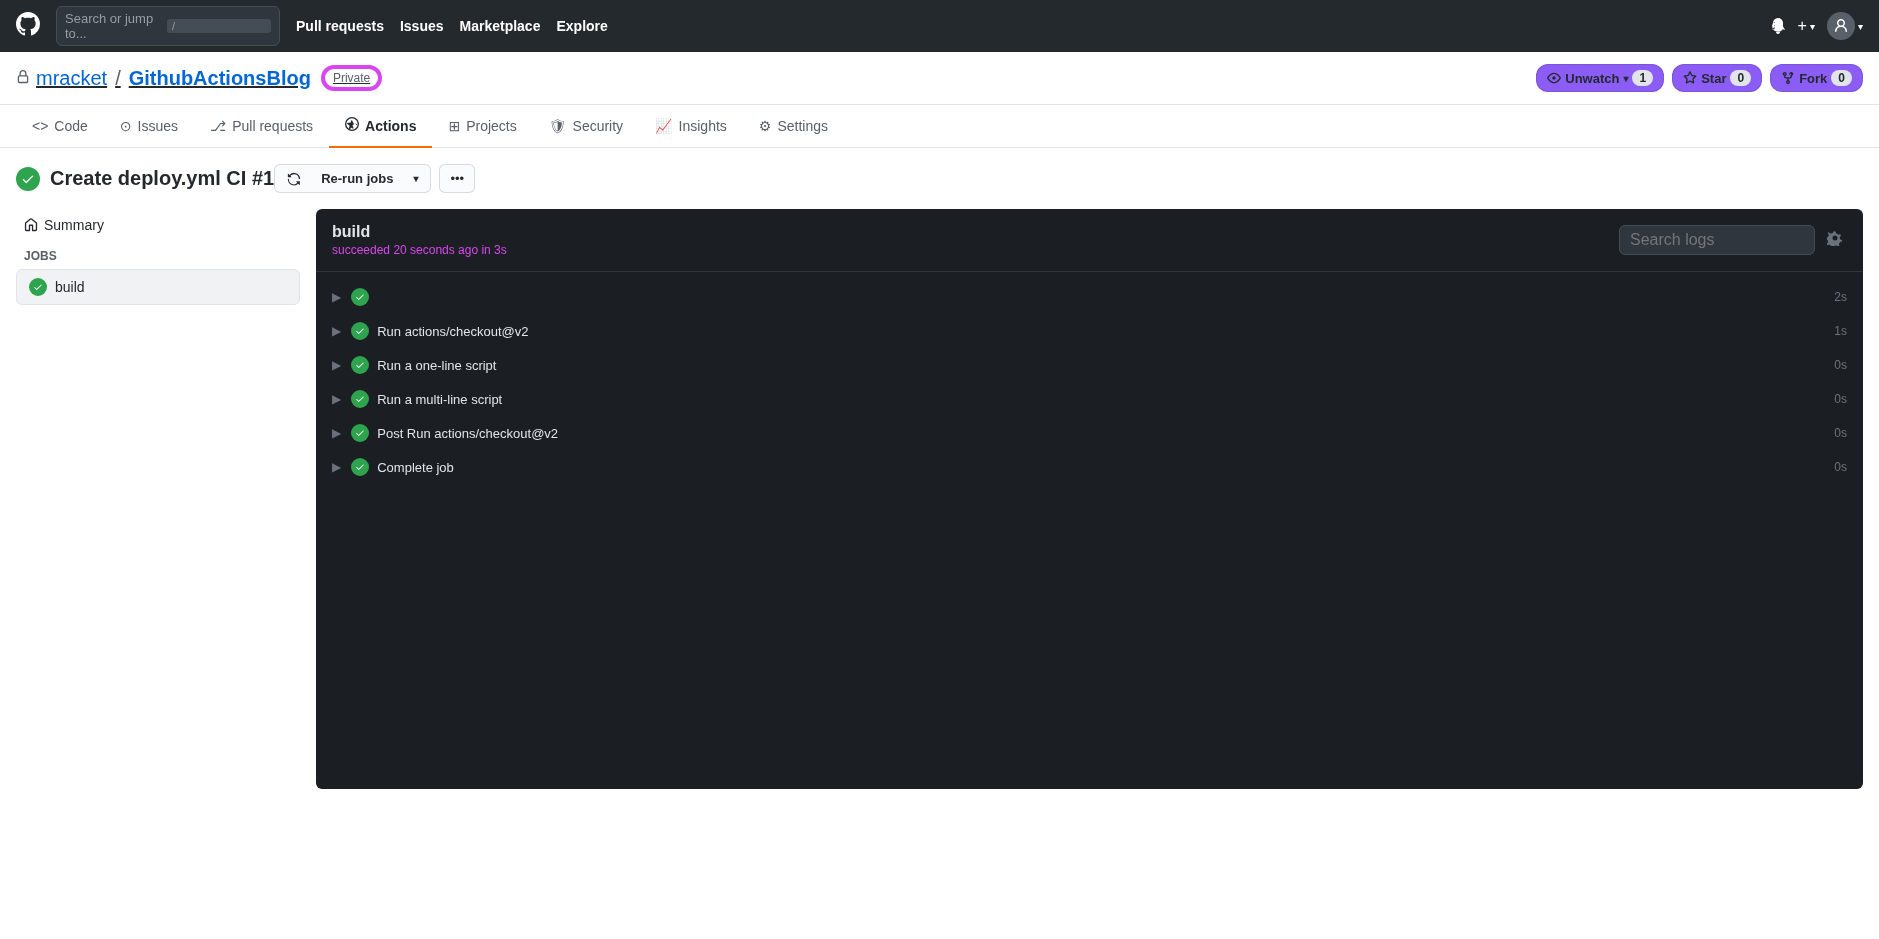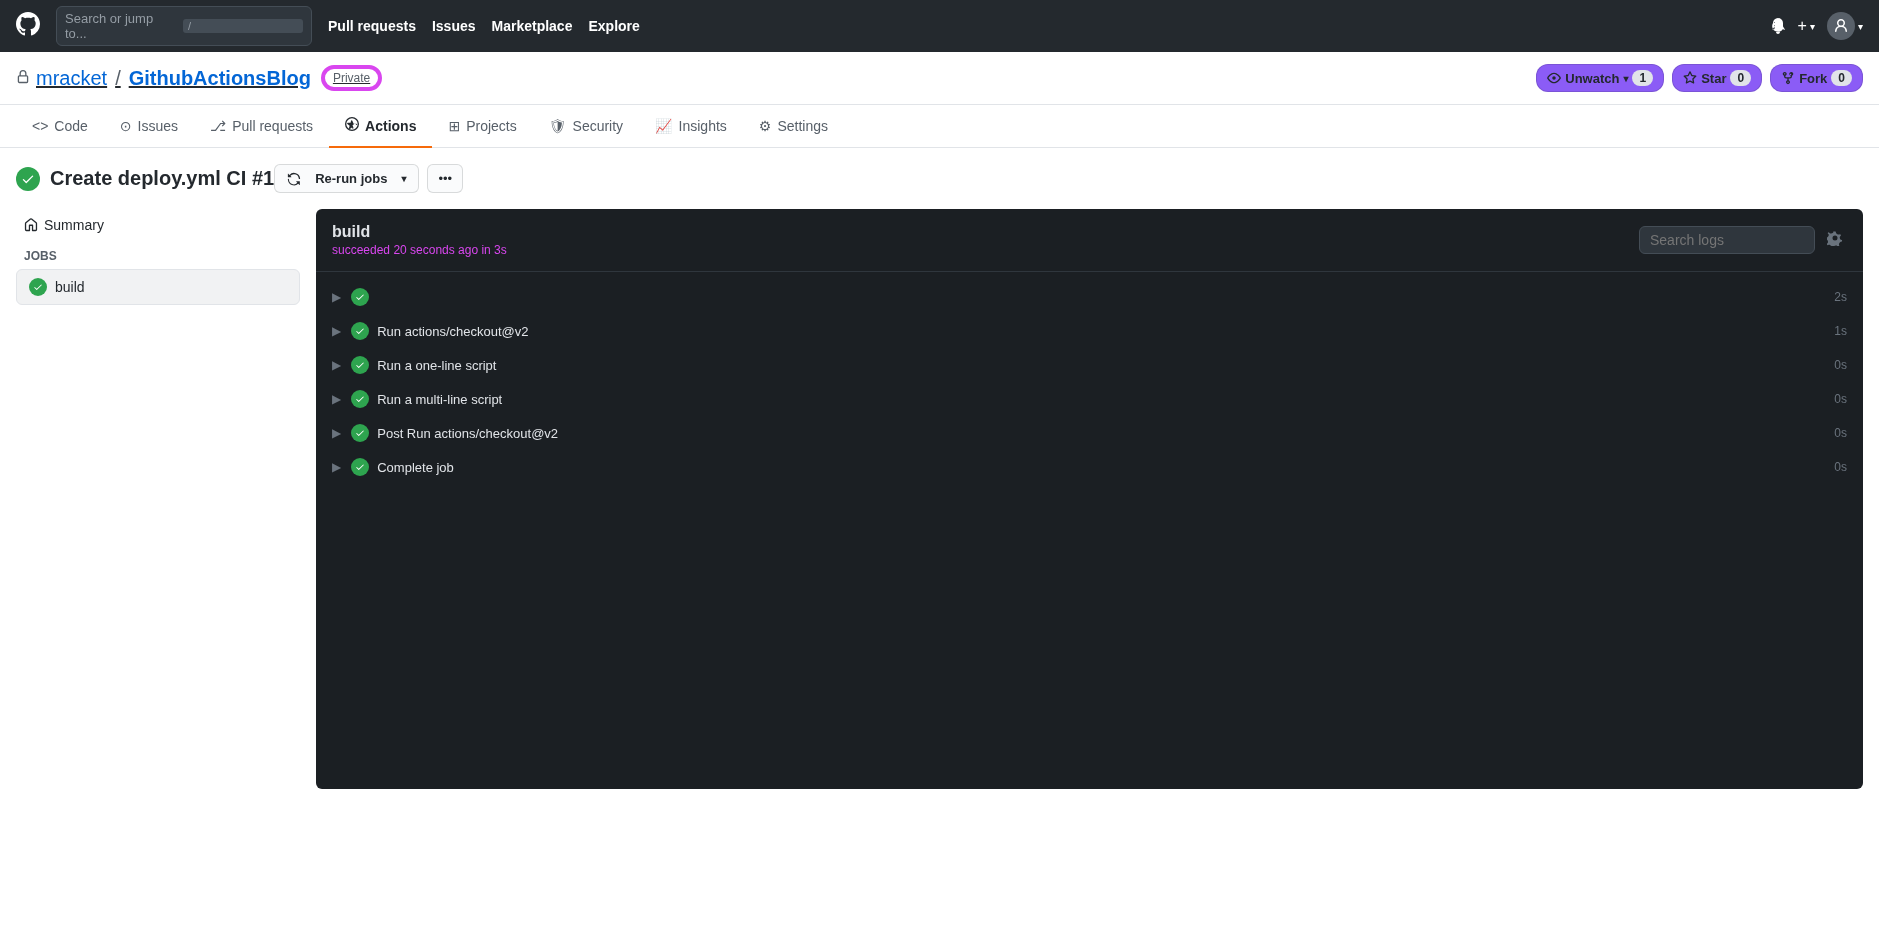--- a/index.html
+++ b/index.html
@@ -20,21 +20,21 @@
       line-height: 1;
     }
     .search-bar {
       display: flex;
       align-items: center;
       background: #2f363d;
       border: 1px solid #444d56;
       border-radius: 6px;
       padding: 4px 8px;
       gap: 8px;
-      width: 256px;
+      width: 224px;
       color: #959da5;
       font-size: 13px;
     }
     .search-bar span { flex: 1; }
     .search-shortcut {
       background: #444d56;
       color: #959da5;
       border-radius: 3px;
       padding: 1px 5px;
       font-size: 11px;
@@ -183,21 +183,21 @@
       font-size: 14px;
     }
     .run-header-actions {
       display: flex;
       align-items: center;
       gap: 8px;
     }
     .rerun-btn {
       display: flex;
       align-items: center;
-      gap: 14px;
+      gap: 20px;
       background: #fafbfc;
       border: 1px solid rgba(27,31,35,.15);
       border-radius: 6px;
       padding: 6px 12px;
       font-size: 13px;
       cursor: pointer;
       color: #24292e;
       font-weight: 600;
     }
     .more-btn {
@@ -292,22 +292,22 @@
       display: flex;
       align-items: center;
       gap: 8px;
     }
     .log-search-input {
       background: #2f363d;
       border: 1px solid #444d56;
       border-radius: 6px;
       padding: 5px 10px;
       color: #6a737d;
-      font-size: 14px;
-      width: 176px;
+      font-size: 16px;
+      width: 196px;
       outline: none;
     }
     .log-gear-btn {
       background: none;
       border: none;
       color: #6a737d;
       cursor: pointer;
       font-size: 16px;
       padding: 4px;
     }

